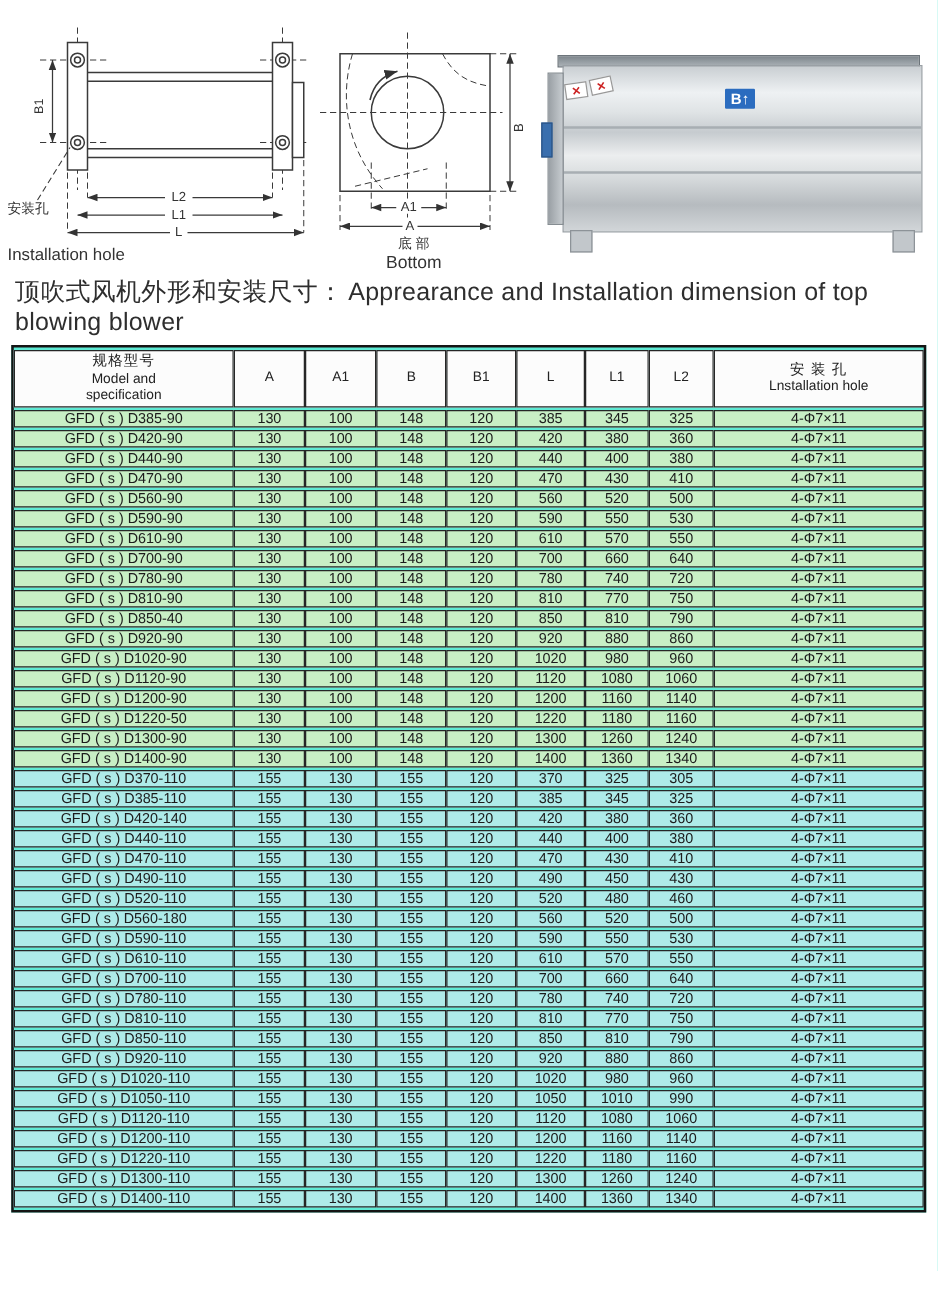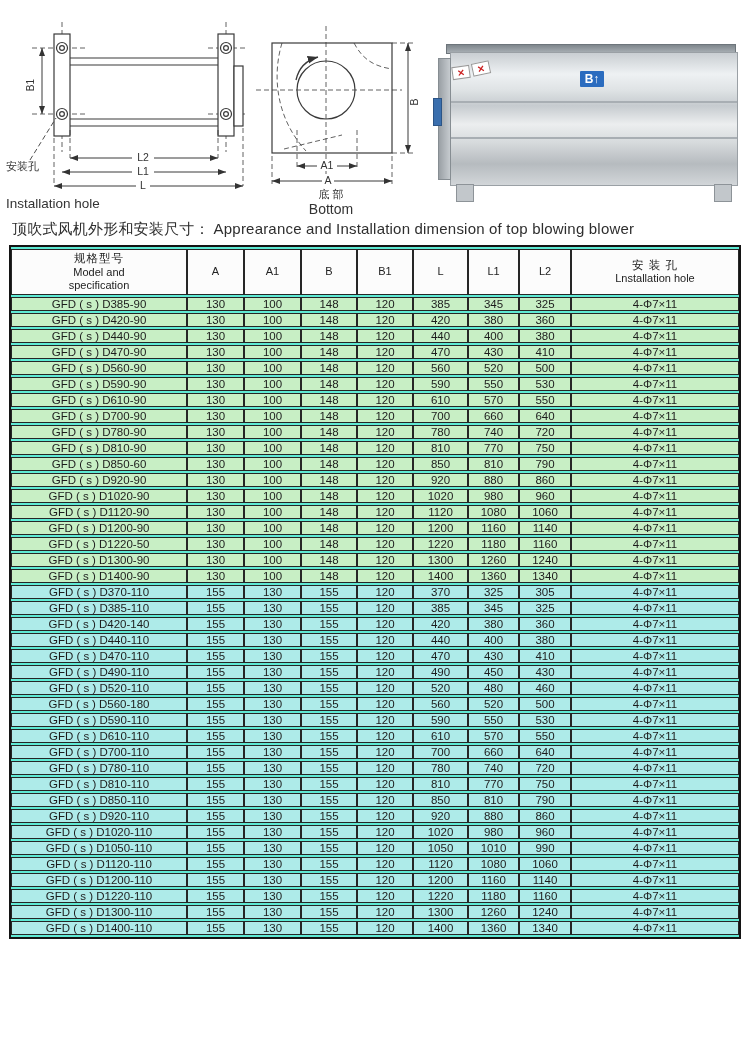--- a/index.html
+++ b/index.html
@@ -31,21 +31,21 @@
     color:#c22; font-size:9px; line-height:12px; text-align:center; font-weight:bold; }
   .w1 { left:16px; top:26px; transform:rotate(-8deg); }
   .w2 { left:36px; top:22px; transform:rotate(-12deg); }
   .terminal { position:absolute; left:-3px; top:58px; width:9px; height:28px;
     background:#3a6fae; border:1px solid #2b5486; }
   .foot { position:absolute; bottom:6px; width:18px; height:18px;
     background:#c2c7cb; border:1px solid #8d9398; }
   .foot.fl { left:20px; } .foot.fr { right:10px; }
 
   
-  .title-line { margin:2px 0 6px 12px; font-size:15px; color:#2e2e2e; letter-spacing:.2px; }
+  .title-line { margin:2px 0 6px 12px; font-size:20px; color:#2e2e2e; letter-spacing:.2px; }
   .title-line .en { margin-left:4px; }
 
   
   table.spec { width:732px; margin-left:9px; border-collapse:separate; border-spacing:0 2px;
     border:2px solid #141414; background:#5eead4; table-layout:fixed; }
   th { border:1px solid #262626; background:#fcfcfc; font-weight:normal;
     font-size:11px; line-height:1.2; padding:2px 1px; text-align:center; color:#222; }
   th .cn { font-size:11.5px; letter-spacing:1px; }
   td { border:1px solid #262626; height:14px; padding:0 1px; font-size:11.5px;
     text-align:center; color:#1c1c1c; white-space:nowrap; overflow:hidden; }
@@ -317,21 +317,21 @@
         <td>130</td>
         <td>100</td>
         <td>148</td>
         <td>120</td>
         <td>810</td>
         <td>770</td>
         <td>750</td>
         <td>4-Φ7×11</td>
       </tr>
       <tr class="green">
-        <td>GFD ( s ) D850-60</td>
+        <td>GFD ( s ) D850-40</td>
         <td>130</td>
         <td>100</td>
         <td>148</td>
         <td>120</td>
         <td>850</td>
         <td>810</td>
         <td>790</td>
         <td>4-Φ7×11</td>
       </tr>
       <tr class="green">

